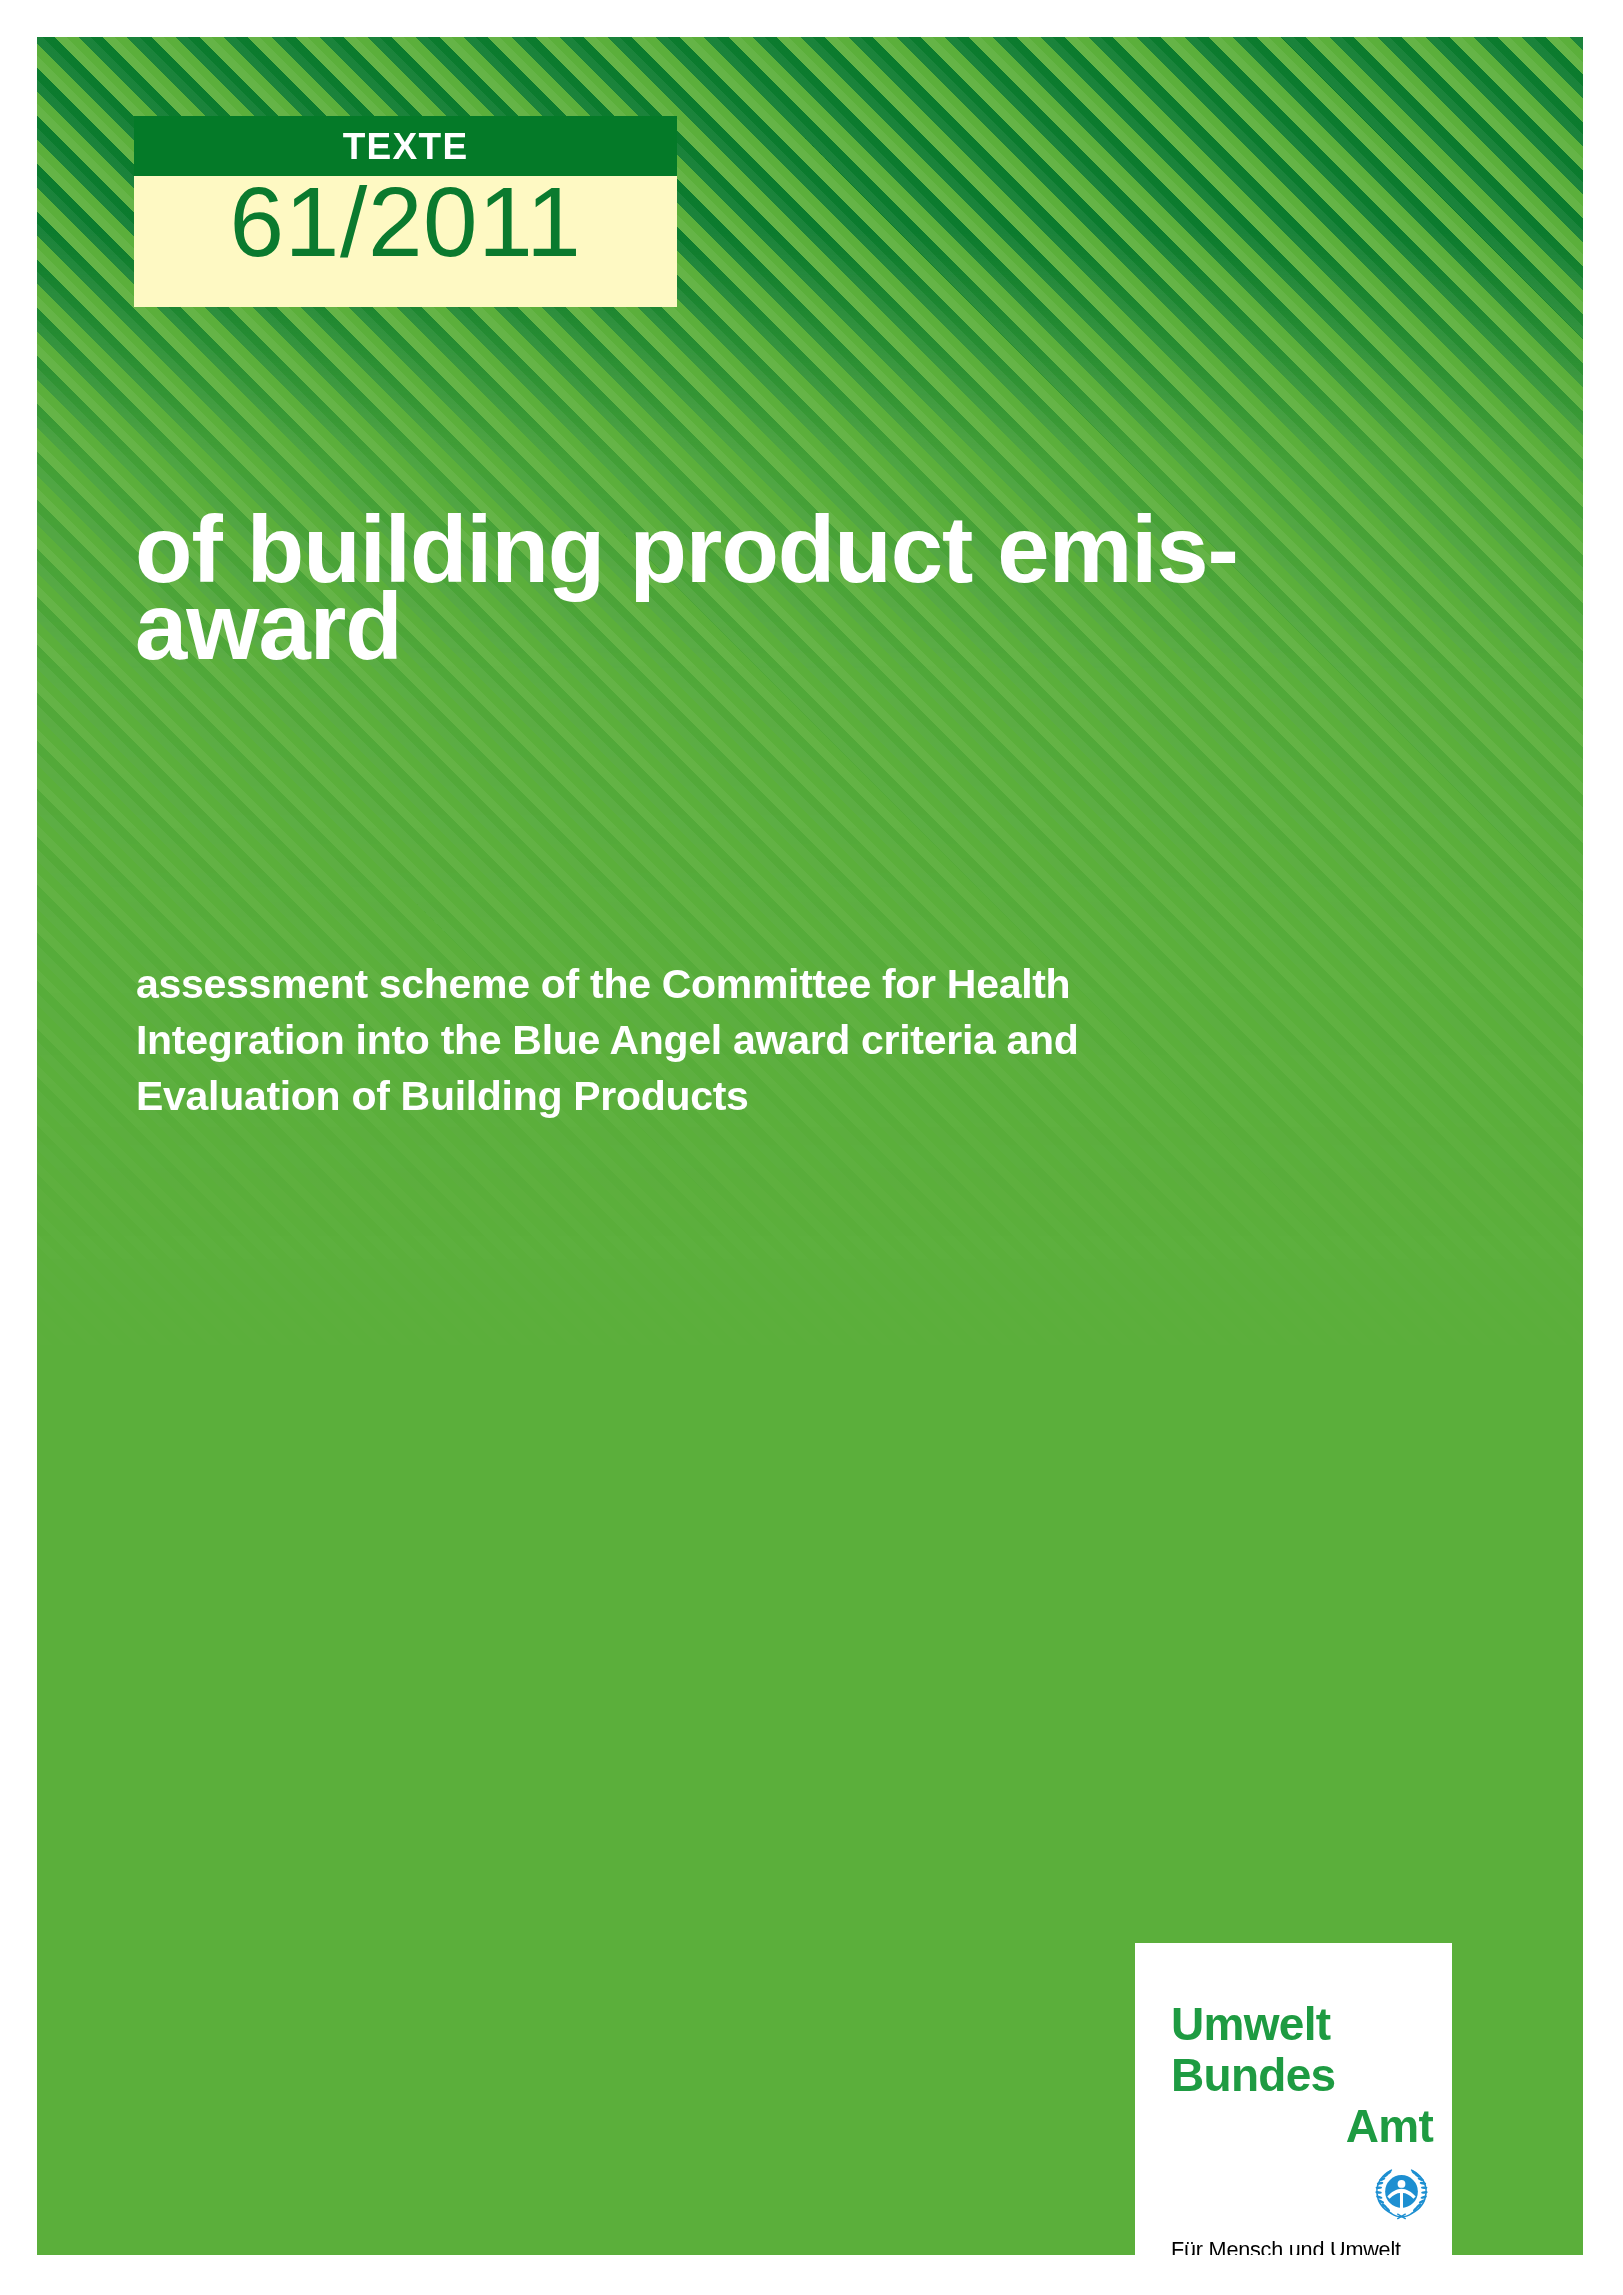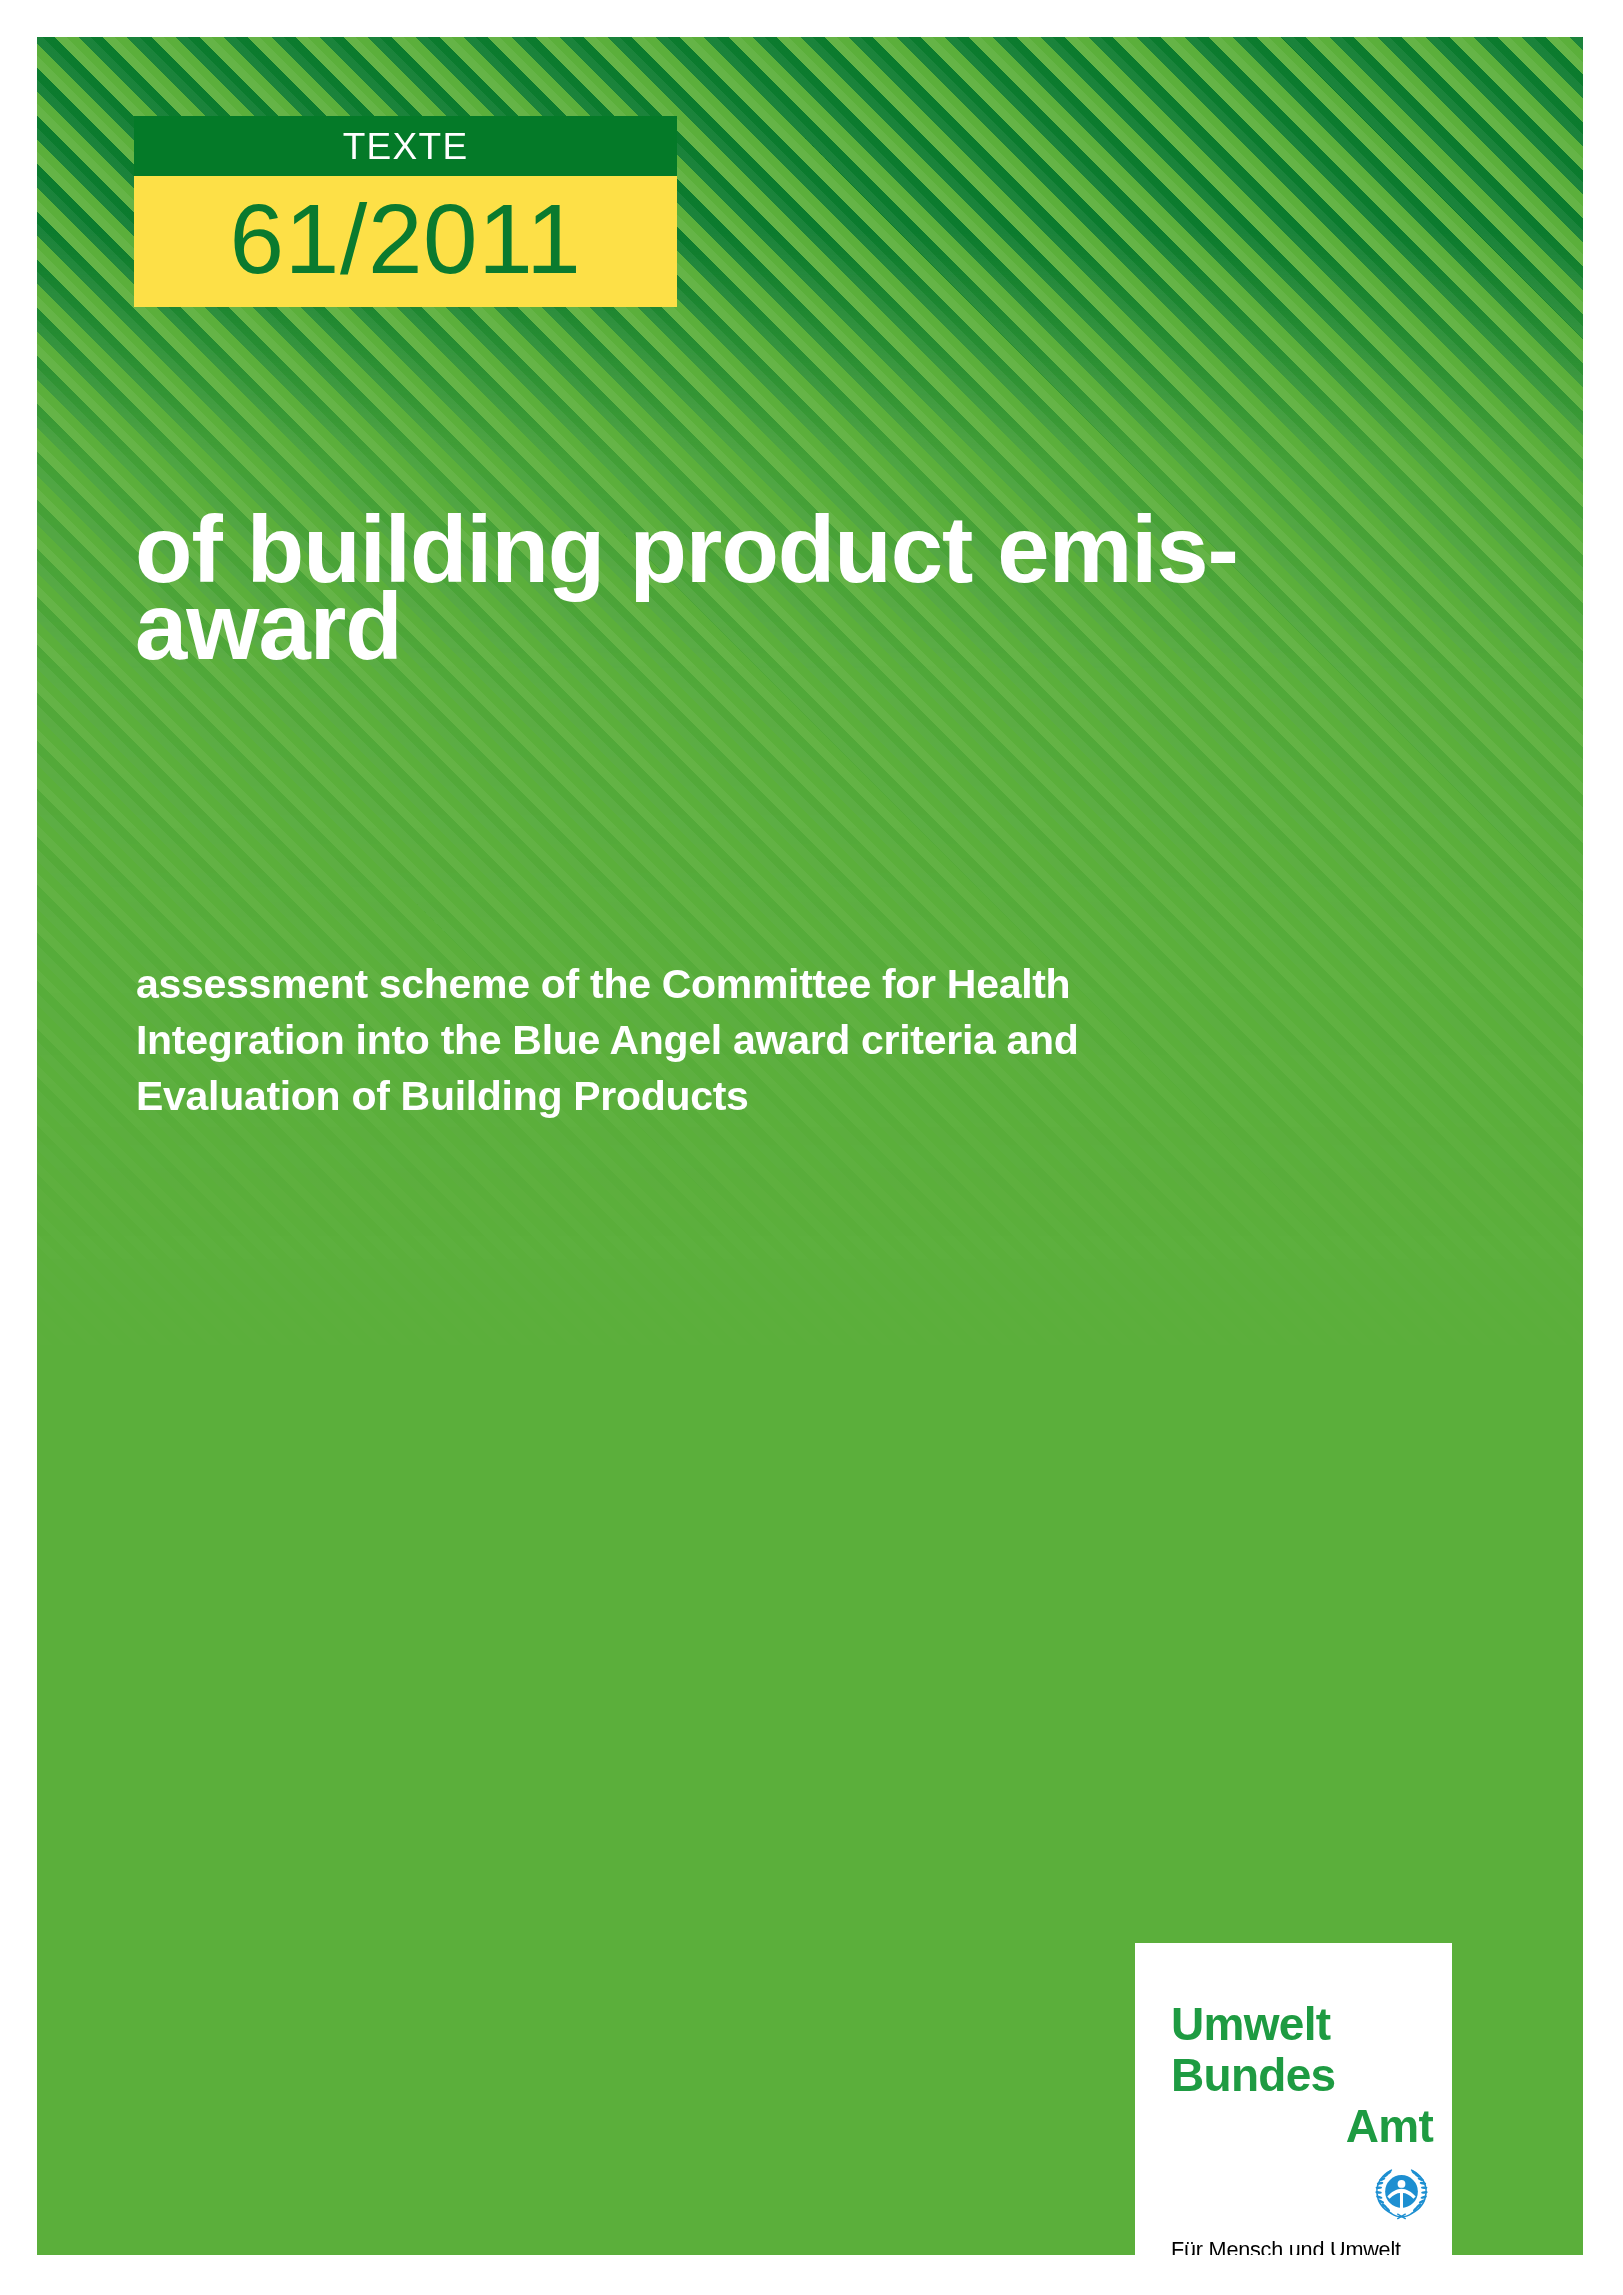--- a/index.html
+++ b/index.html
@@ -107,28 +107,27 @@
     background: #047A28;
     height: 60px;
     display: flex;
     align-items: center;
     justify-content: center;
   }
   .series-label-bar .series-label {
     color: #ffffff;
     font-size: 37px;
     letter-spacing: 1.3px;
-    font-weight: 400;
+    font-weight: 700;
     line-height: 1;
   }
   .series-number-panel {
-    background: #fde047;
+    background: #fef9c3;
     height: 131px;
     display: flex;
-    align-items: center;
     justify-content: center;
   }
   .series-number-panel .series-number {
     color: #0A7A2E;
     font-size: 98px;
     font-weight: 300;
     line-height: 1;
     letter-spacing: 0.7px;
     position: relative;
     top: -2.6px;

